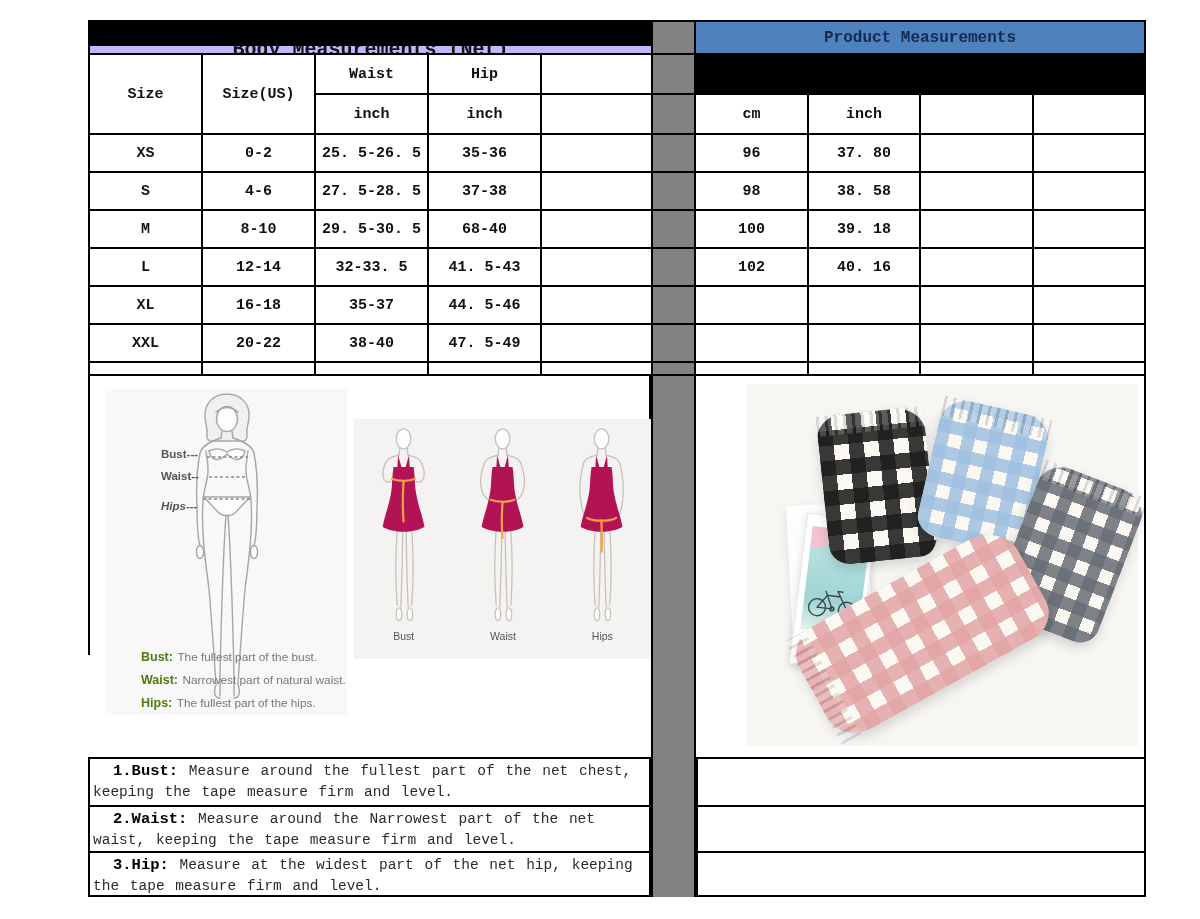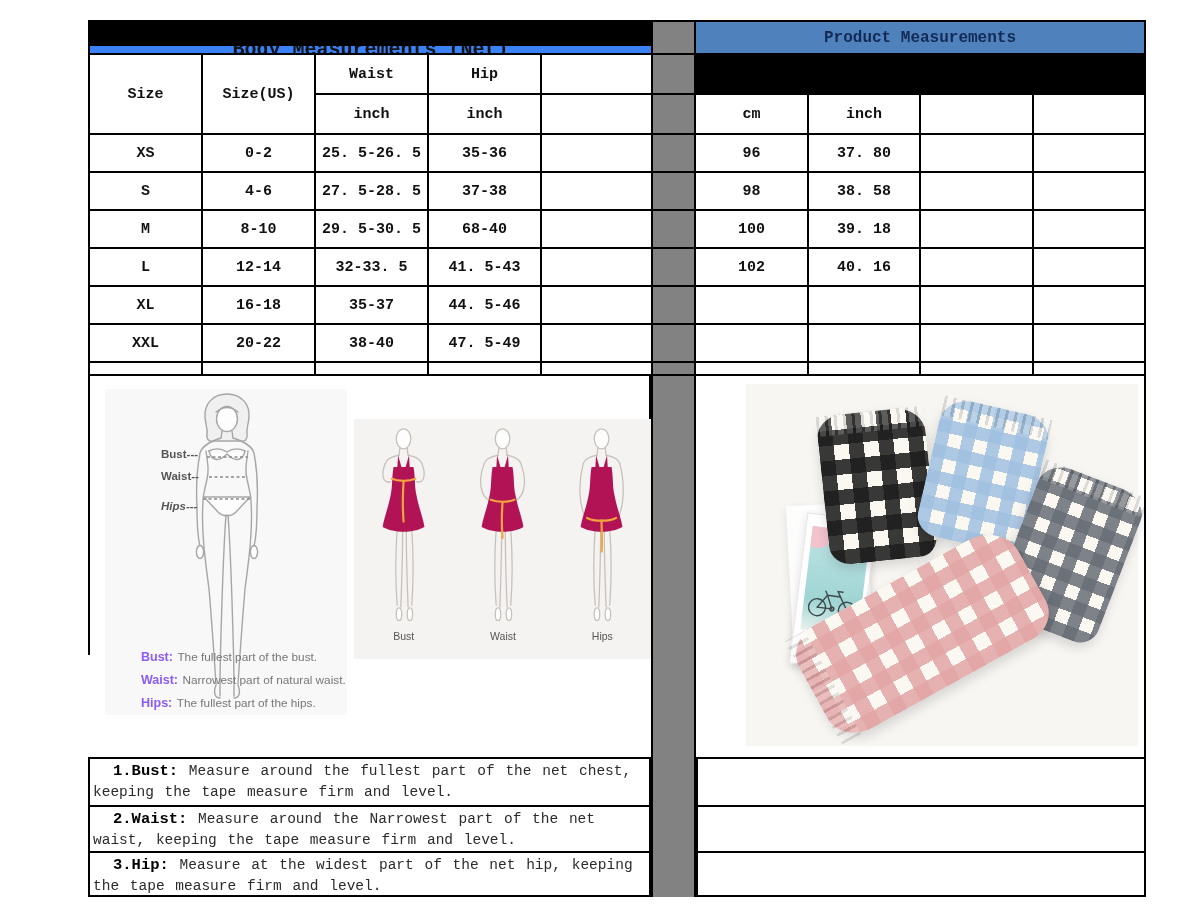--- a/index.html
+++ b/index.html
@@ -14,21 +14,21 @@
   .sheet {
     position: absolute; left: 88px; top: 20px; width: 1058px;
     display: grid; background: #000; gap: 2px; padding: 2px;
     grid-template-columns: 111px 111px 111px 111px 109px 41px 111px 110px 111px 110px;
     grid-template-rows: 31px 38px 38px 36px 36px 36px 36px 36px 36px 11px;
   }
   .cell {
     background: #fff; display: flex; align-items: center; justify-content: center;
     font-weight: bold; font-size: 15px; color: #111; white-space: nowrap; overflow: hidden;
   }
-  .cell.title-yellow { background: #3b82f6; font-size: 20px; grid-column: span 5; margin-top: 24px; }
+  .cell.title-yellow { background: #c4b5fd; font-size: 20px; grid-column: span 5; margin-top: 24px; }
   .cell.title-blue   { background: #4f81bd; color: #122b54; font-size: 16px; grid-column: span 4; }
   .cell.div  { background: #828282; }
   .span2c { grid-column: span 2; margin-top: 42px; }
   .span2r { grid-row: span 2; }
 
   
   .mid-left {
     position: absolute; left: 88px; top: 376px; width: 563px; height: 279px;
     border-left: 2px solid #000; border-right: 2px solid #000; background: #fff;
   }
@@ -44,21 +44,21 @@
   
   .sketch-box {
     position: absolute; left: 15px; top: 13px; width: 242px; height: 326px;
     background: #f8f8f8; font-family: "Liberation Sans", sans-serif;
   }
   .sketch-svg { position: absolute; left: 0; top: 0; }
   .sk-label { position: absolute; left: 56px; font-weight: bold; font-size: 11.5px; color: #555; }
   .sk-label.b { top: 59px; } .sk-label.w { top: 81px; } .sk-label.h { top: 111px; font-style: italic; }
   .sk-legend { position: absolute; left: 36px; width: 200px; }
   .sk-legend .row { position: absolute; left: 0; white-space: nowrap; }
-  .sk-legend .row b { font-size: 12.5px; color: #8b5cf6; }
+  .sk-legend .row b { font-size: 12.5px; color: #4d7c0f; }
   .sk-legend .row span { font-size: 11.8px; color: #777; }
   .lg0 { top: 258px; } .lg1 { top: 281px; } .lg2 { top: 304px; }
 
   
   .dress-box {
     position: absolute; left: 264px; top: 43px; width: 298px; height: 240px;
     background: #f4f3f1; display: flex; justify-content: space-around; align-items: flex-start;
     font-family: "Liberation Sans", sans-serif;
   }
   .dressfig { display: flex; flex-direction: column; align-items: center; padding-top: 8px; }

